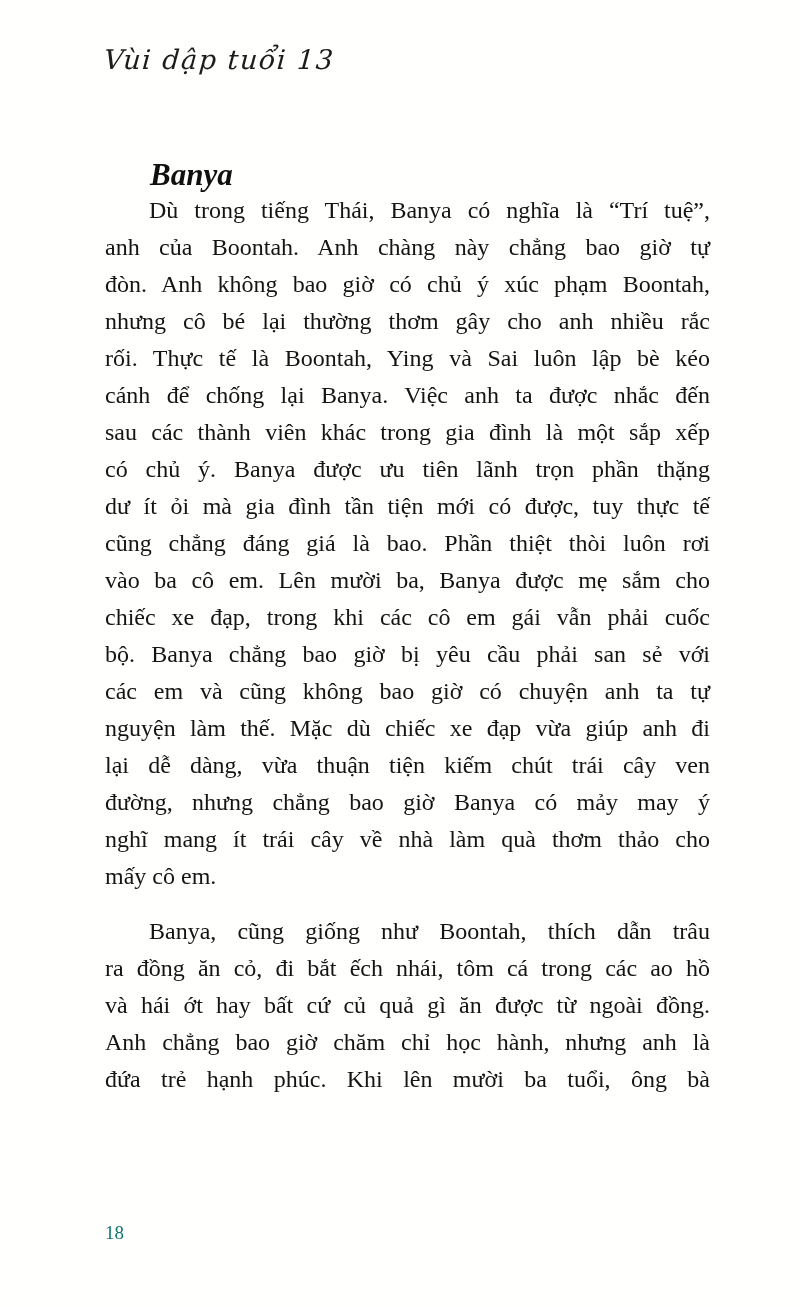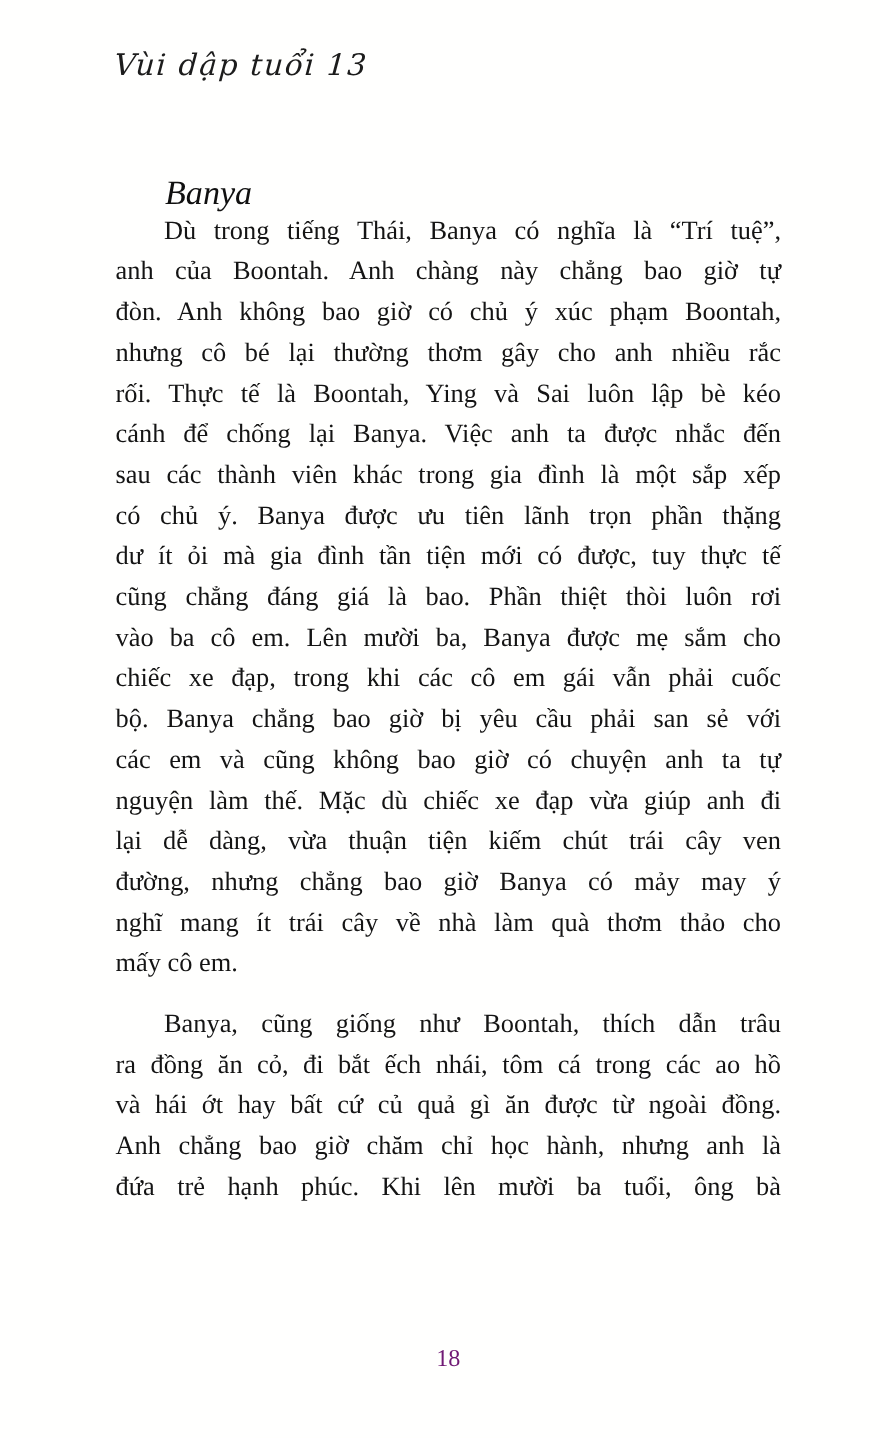--- a/index.html
+++ b/index.html
@@ -27,21 +27,21 @@
     letter-spacing: 1.5px;
     color: #1c1c1c;
     transform: skewX(-4deg);
     transform-origin: left bottom;
   }
   .chapter-title {
     position: absolute;
     left: 150px;
     top: 136px;
     font-size: 31px;
-    font-weight: normal;
+    font-weight: bold;
     font-style: italic;
     color: #101010;
   }
   .body-text {
     position: absolute;
     left: 105px;
     top: 192px;
     width: 605px;
     font-size: 24px;
     line-height: 37px;
@@ -54,23 +54,23 @@
     text-align-last: justify;
     white-space: normal;
   }
   .line.indent { text-indent: 44px; }
   .line.flush { text-align-last: left; }
   .page-number {
     position: absolute;
     top: 1222px;
     left: 105px;
     width: 605px;
-    text-align: center;
-    font-size: 22px;
-    color: #701a75;
+    text-align: left;
+    font-size: 19px;
+    color: #0f766e;
   }
 </style>
 </head>
 <body>
 
 <div class="page">
 
   <div class="running-header">Vùi dập tuổi 13</div>
 
   <h1 class="chapter-title">Banya</h1>

